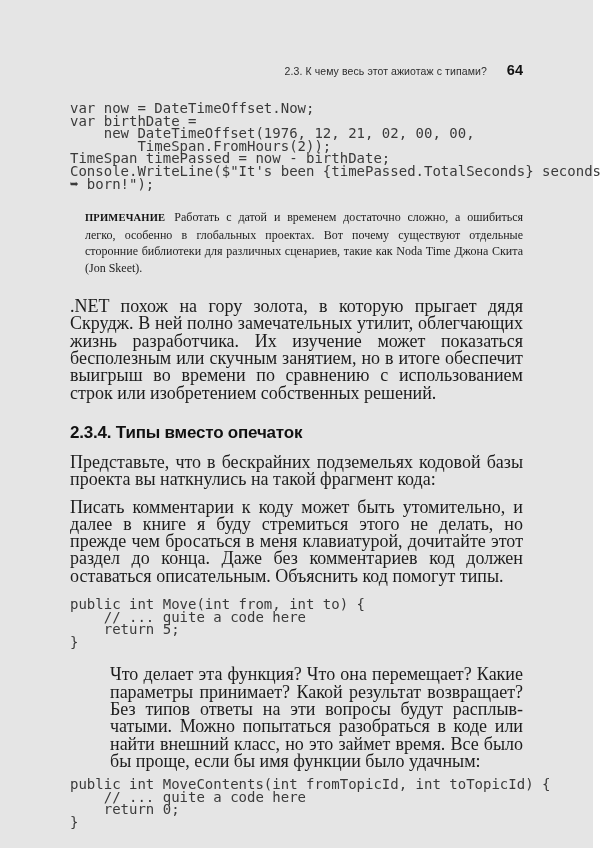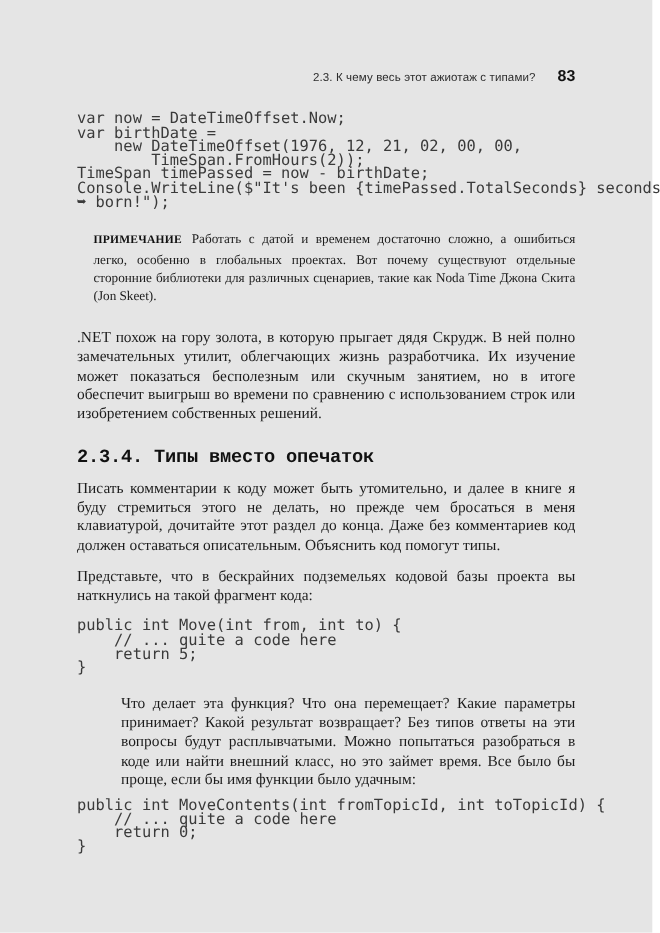--- a/index.html
+++ b/index.html
@@ -55,67 +55,67 @@
   }
   .note-label {
     font-family: Liberation Serif, serif;
     font-size: 10.5px;
     font-weight: bold;
     letter-spacing: 0.2px;
     color: #111111;
     margin-right: 9px;
   }
   p.body {
-    font-size: 14px;
+    font-size: 18px;
     line-height: 17.3px;
     text-align: justify;
     color: #1c1c1c;
   }
   .para-1 { margin-top: 22px; }
   .section-heading {
     margin-top: 21px;
-    font-family: Liberation Mono, monospace;
+    font-family: Liberation Sans, sans-serif;
     font-size: 17px;
     font-weight: bold;
     color: #111111;
     letter-spacing: -0.2px;
   }
   .para-2 { margin-top: 10px; }
   .para-3 { margin-top: 11px; }
   .para-4 { margin-top: 18px; margin-left: 40px; }
 </style>
 </head>
 <body>
 
 <div class="page">
 
   <div class="running-head">
     <span class="head-title">2.3. К чему весь этот ажиотаж с типами?</span>
-    <span class="page-number">83</span>
+    <span class="page-number">64</span>
   </div>
 
   <pre class="code code-1">var now = DateTimeOffset.Now;
 var birthDate =
     new DateTimeOffset(1976, 12, 21, 02, 00, 00,
         TimeSpan.FromHours(2));
 TimeSpan timePassed = now - birthDate;
 Console.WriteLine($"It's been {timePassed.TotalSeconds} seconds since I was
 ➥ born!");</pre>
 
   <p class="note">
     <span class="note-label">ПРИМЕЧАНИЕ</span><span>Работать с датой и временем достаточно сложно, а ошибиться легко, особенно в глобальных проектах. Вот почему существуют отдельные сторонние библиотеки для различных сценариев, такие как Noda Time Джона Скита (Jon Skeet).</span>
   </p>
 
   <p class="body para-1">.NET похож на гору золота, в которую прыгает дядя Скрудж. В ней полно за­мечательных утилит, облегчающих жизнь разработчика. Их изучение может показаться бесполезным или скучным занятием, но в итоге обеспечит выигрыш во времени по сравнению с использованием строк или изобретением собствен­ных решений.</p>
 
   <h2 class="section-heading">2.3.4. Типы вместо опечаток</h2>
 
+  <p class="body para-3">Представьте, что в бескрайних подземельях кодовой базы проекта вы наткнулись на такой фрагмент кода:</p>
+
   <p class="body para-2">Писать комментарии к коду может быть утомительно, и далее в книге я буду стремиться этого не делать, но прежде чем бросаться в меня клавиатурой, до­читайте этот раздел до конца. Даже без комментариев код должен оставаться описательным. Объяснить код помогут типы.</p>
-
-  <p class="body para-3">Представьте, что в бескрайних подземельях кодовой базы проекта вы наткнулись на такой фрагмент кода:</p>
 
   <pre class="code code-2">public int Move(int from, int to) {
     // ... quite a code here
     return 5;
 }</pre>
 
   <p class="body para-4">Что делает эта функция? Что она перемещает? Какие параметры принимает? Какой результат возвращает? Без типов ответы на эти вопросы будут расплыв­чатыми. Можно попытаться разобраться в коде или найти внешний класс, но это займет время. Все было бы проще, если бы имя функции было удачным:</p>
 
   <pre class="code code-3">public int MoveContents(int fromTopicId, int toTopicId) {
     // ... quite a code here

